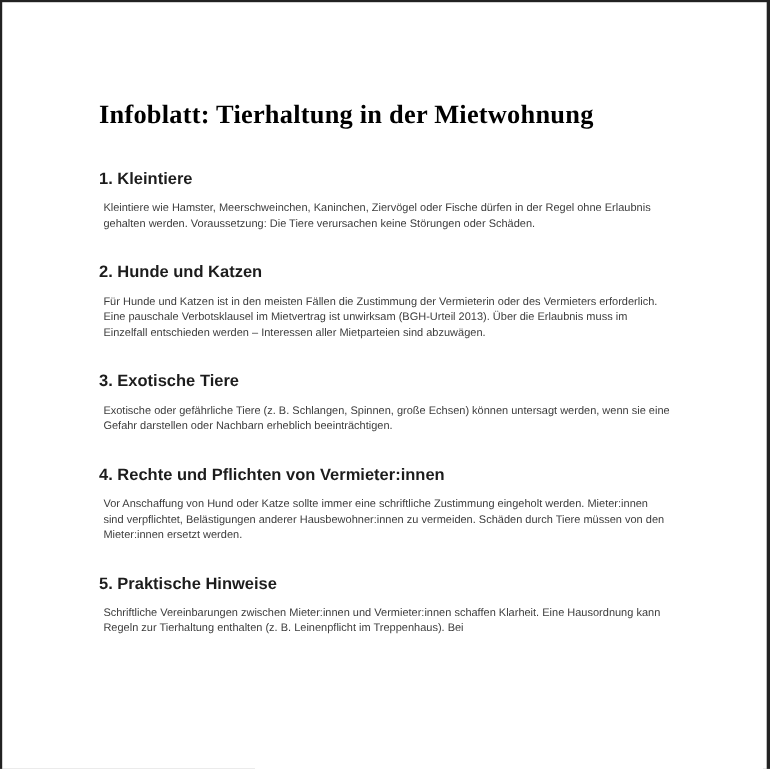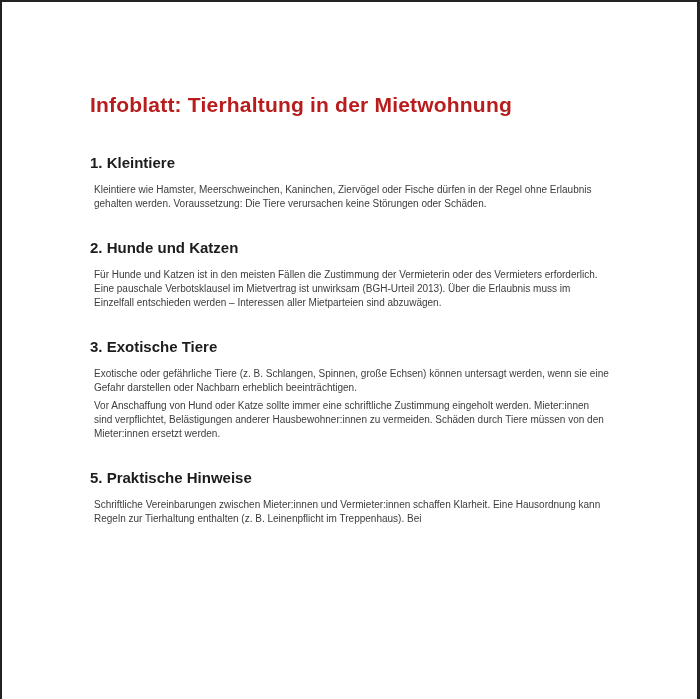--- a/index.html
+++ b/index.html
@@ -27,26 +27,27 @@
     bottom: 0;
     background: #ffffff;
     overflow: hidden;
   }
   .content {
     padding: 90px 0 0 88px;
     width: 516px;
   }
   .doc-title {
     margin: 0 0 8px 0;
-    font-size: 21px;
+    font-size: 24px;
     line-height: 26px;
     font-weight: bold;
-    color: #b91c1c;
+    color: #000000;
     letter-spacing: 0.2px;
     white-space: nowrap;
+    font-family: Liberation Serif, serif;
   }
   .section {
     margin: 0;
   }
   .section h2 {
     margin: 26px 0 10px 0;
     font-size: 15px;
     line-height: 21px;
     font-weight: bold;
     color: #1c1c1c;
@@ -80,20 +81,21 @@
         <h2>2. Hunde und Katzen</h2>
         <p>Für Hunde und Katzen ist in den meisten Fällen die Zustimmung der Vermieterin oder des Vermieters erforderlich. Eine pauschale Verbotsklausel im Mietvertrag ist unwirksam (BGH-Urteil 2013). Über die Erlaubnis muss im Einzelfall entschieden werden – Interessen aller Mietparteien sind abzuwägen.</p>
       </section>
 
       <section class="section">
         <h2>3. Exotische Tiere</h2>
         <p>Exotische oder gefährliche Tiere (z. B. Schlangen, Spinnen, große Echsen) können untersagt werden, wenn sie eine Gefahr darstellen oder Nachbarn erheblich beeinträchtigen.</p>
       </section>
 
       <section class="section">
+        <h2>4. Rechte und Pflichten von Vermieter:innen</h2>
       </section>
 
       <section class="section">
         <p>Vor Anschaffung von Hund oder Katze sollte immer eine schriftliche Zustimmung eingeholt werden. Mieter:innen sind verpflichtet, Belästigungen anderer Hausbewohner:innen zu vermeiden. Schäden durch Tiere müssen von den Mieter:innen ersetzt werden.</p>
       </section>
 
       <section class="section">
         <h2>5. Praktische Hinweise</h2>
         <p>Schriftliche Vereinbarungen zwischen Mieter:innen und Vermieter:innen schaffen Klarheit. Eine Hausordnung kann Regeln zur Tierhaltung enthalten (z. B. Leinenpflicht im Treppenhaus). Bei</p>
       </section>

